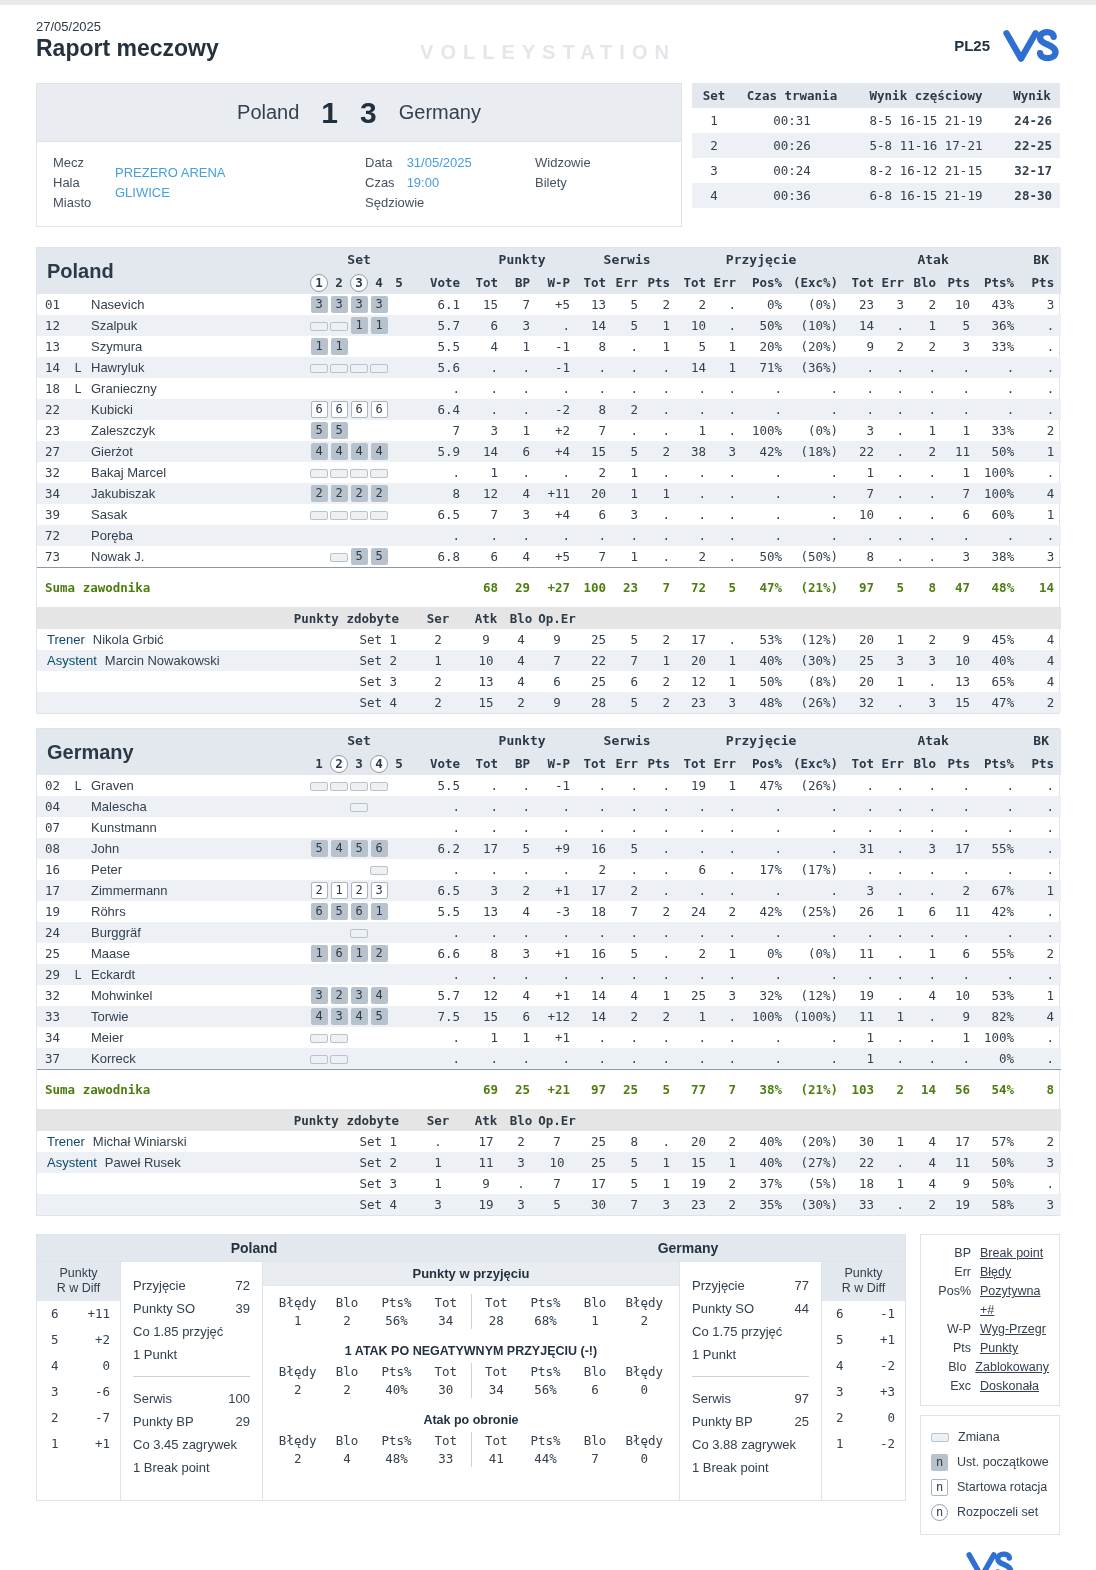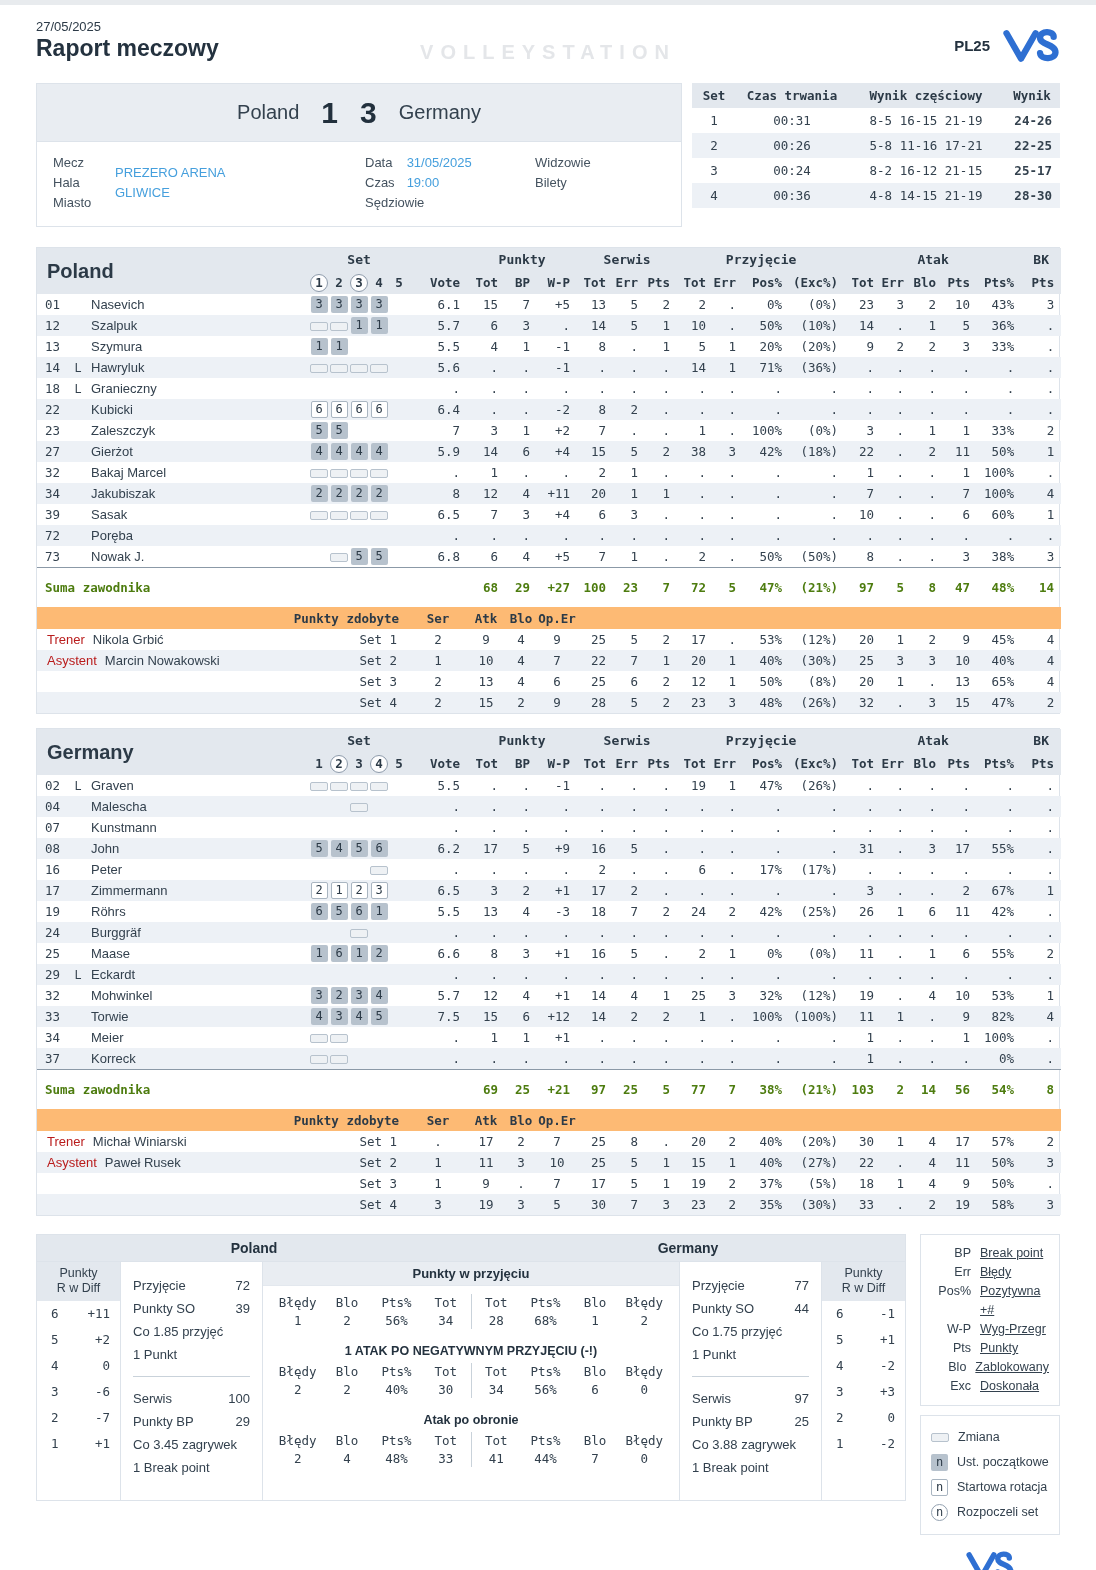--- a/index.html
+++ b/index.html
@@ -65,26 +65,26 @@
 .c-lib { text-align:center; font-family:"Liberation Sans",sans-serif; font-size:12px; }
 .c-name { font-family:"Liberation Sans",sans-serif; font-size:13px; text-align:left; padding-left:6px; color:#33414e; }
 .c-set { text-align:center; padding:0 1px; }
 .c-vote, .c-n { text-align:right; padding-right:7px; }
 .c-pz { text-align:center; }
 tbody.players tr, tbody.setrows tr { height:21px; }
 tbody.players tr:nth-child(even) { background:#edf1f6; }
 tbody.setrows tr:nth-child(even) { background:#edf1f6; }
 .sumarow { height:40px; font-weight:bold; color:#4d7c0f; border-top:1px solid #8b99a7; }
 .sumalabel { text-align:left; padding-left:8px; }
-.fhead { background:#fdba74; height:22px; font-weight:bold; color:#2c3a47; }
+.fhead { background:#e5e5e5; height:22px; font-weight:bold; color:#2c3a47; }
 .pzlabel { text-align:right; padding-right:10px; }
 .c-setlbl { text-align:right; padding-right:12px; }
 .coach-overlay { position:absolute; left:10px; bottom:42px; height:42px;
   font-family:"Liberation Sans",sans-serif; font-size:13px; line-height:21px; }
-.clbl { color:#b91c1c; margin-right:8px; }
+.clbl { color:#0c4a6e; margin-right:8px; }
 .cname { color:#33414e; }
 
 
 .setbox { display:inline-block; min-width:17px; height:17px; line-height:17px;
   font-family:"DejaVu Sans Mono",monospace; font-size:12px; text-align:center;
   vertical-align:middle; border-radius:2px; }
 .sc-g { background:#b7c2cd; color:#2c3a47; }
 .sc-w { background:#fff; border:1px solid #a9b5c1; line-height:15px; color:#2c3a47; }
 .sc-c { width:18px; min-width:18px; height:9px; background:#eef1f4; border:1px solid #b7c2cd; }
 .sc-o { border:1px solid #93a1b0; border-radius:50%; line-height:15px; }
@@ -214,27 +214,27 @@
   <td class="st-c">2</td>
   <td class="st-c">00:26</td>
   <td class="st-c">5-8 11-16 17-21</td>
   <td class="st-r">22-25</td>
 </tr>
 
 <tr>
   <td class="st-c">3</td>
   <td class="st-c">00:24</td>
   <td class="st-c">8-2 16-12 21-15</td>
-  <td class="st-r">25-17</td>
+  <td class="st-r">32-17</td>
 </tr>
 
 <tr>
   <td class="st-c">4</td>
   <td class="st-c">00:36</td>
-  <td class="st-c">4-8 14-15 21-19</td>
+  <td class="st-c">6-8 16-15 21-19</td>
   <td class="st-r">28-30</td>
 </tr>
 </tbody>
       </table>
     </div>
   </div>
 
   <section class="team-block">
     <div class="table-wrap">
       <table class="stats">

